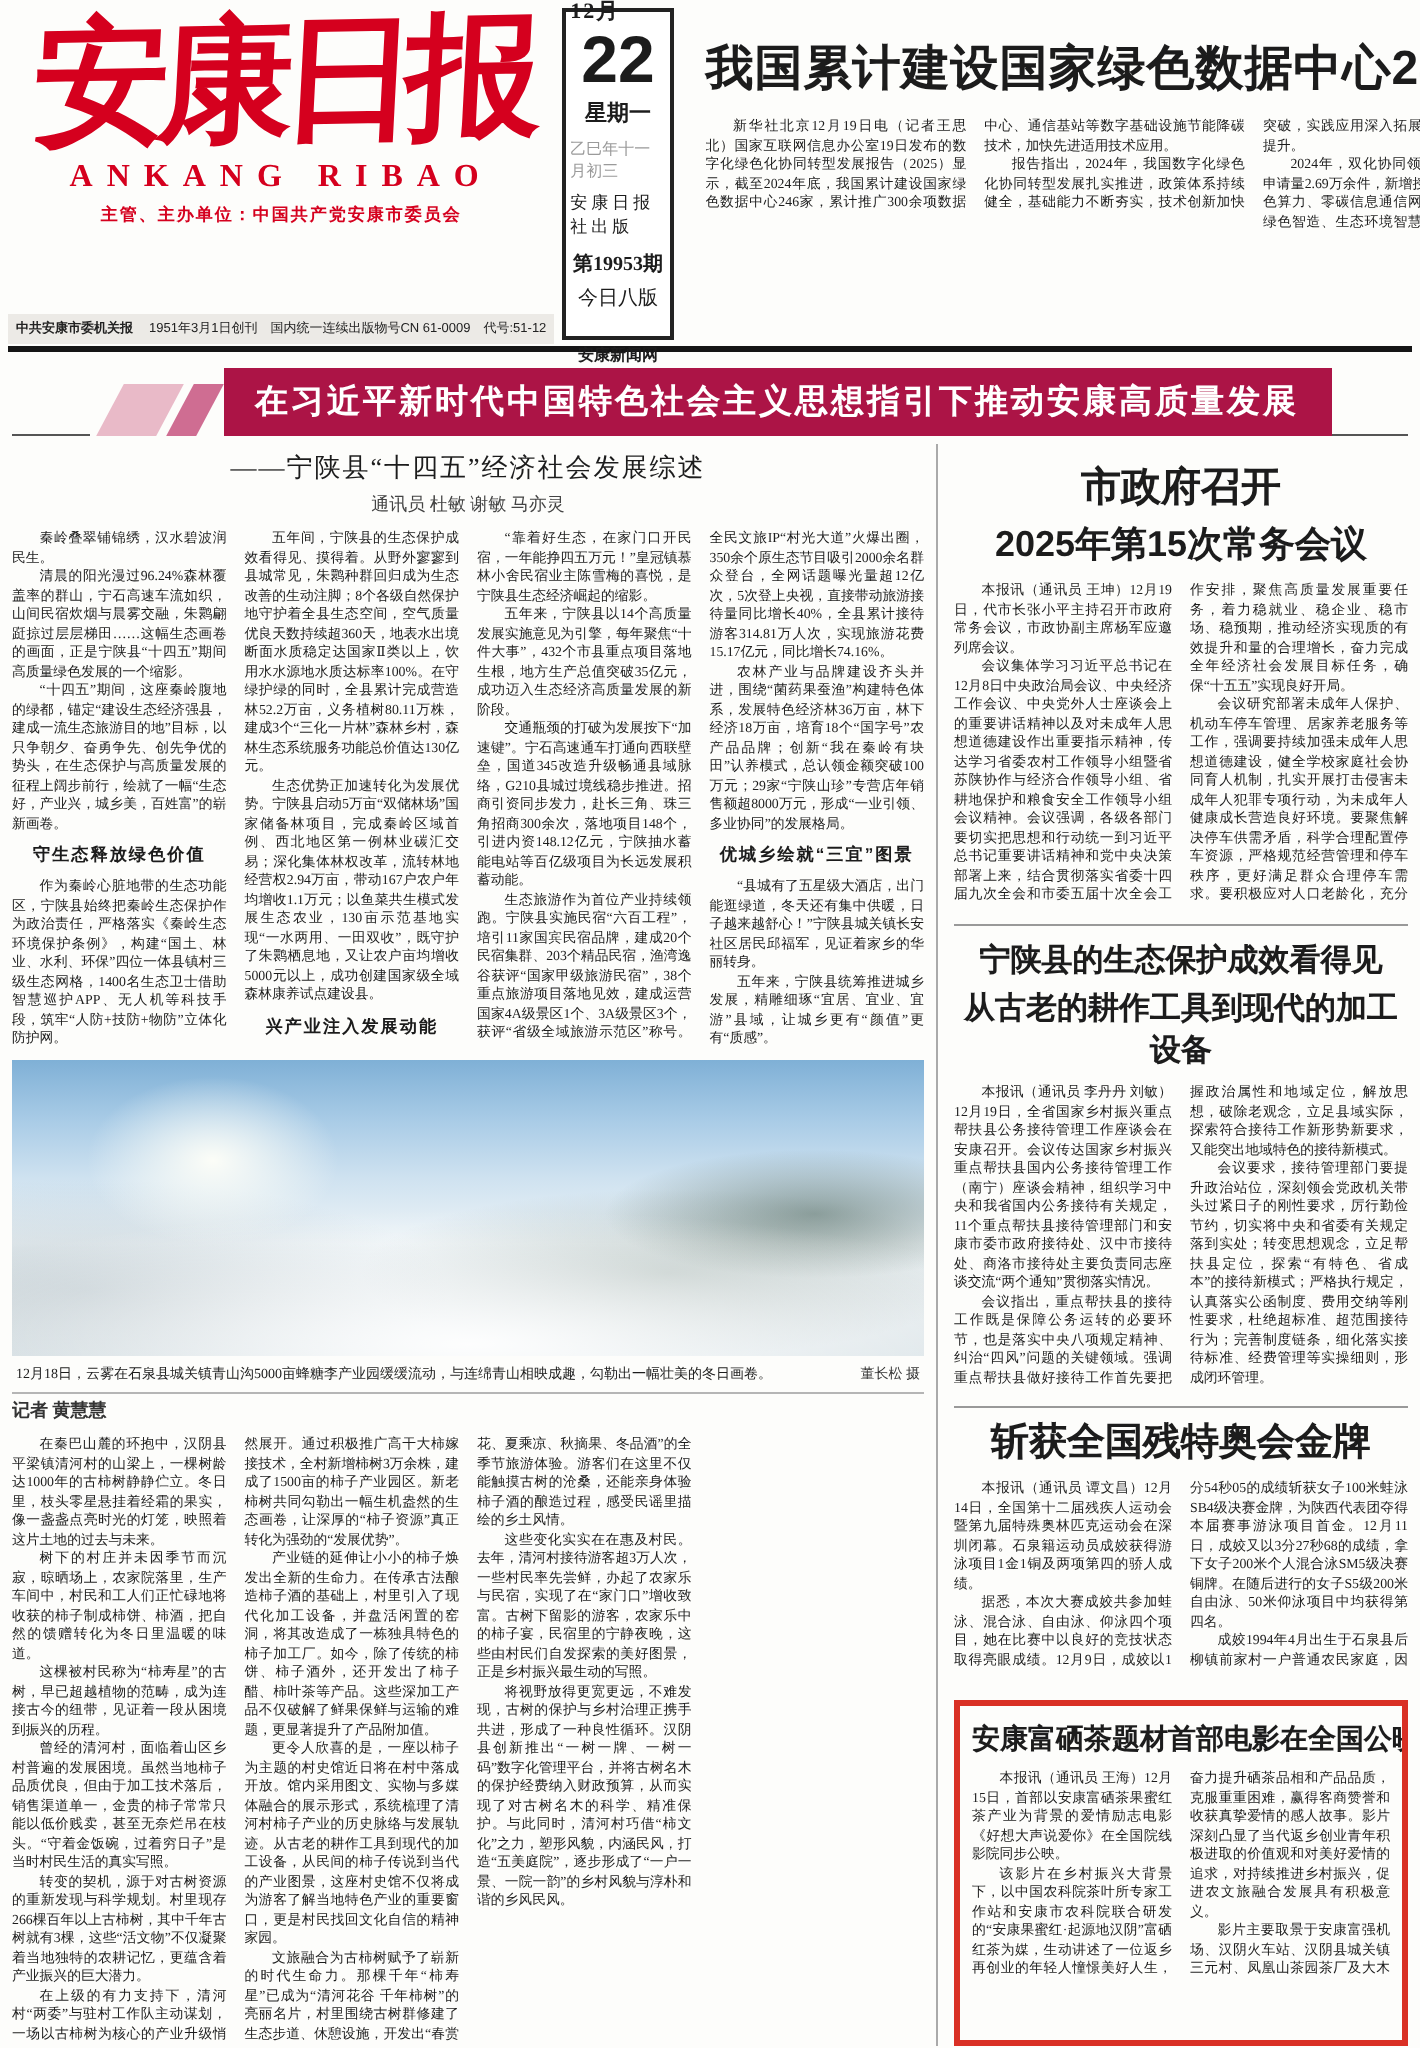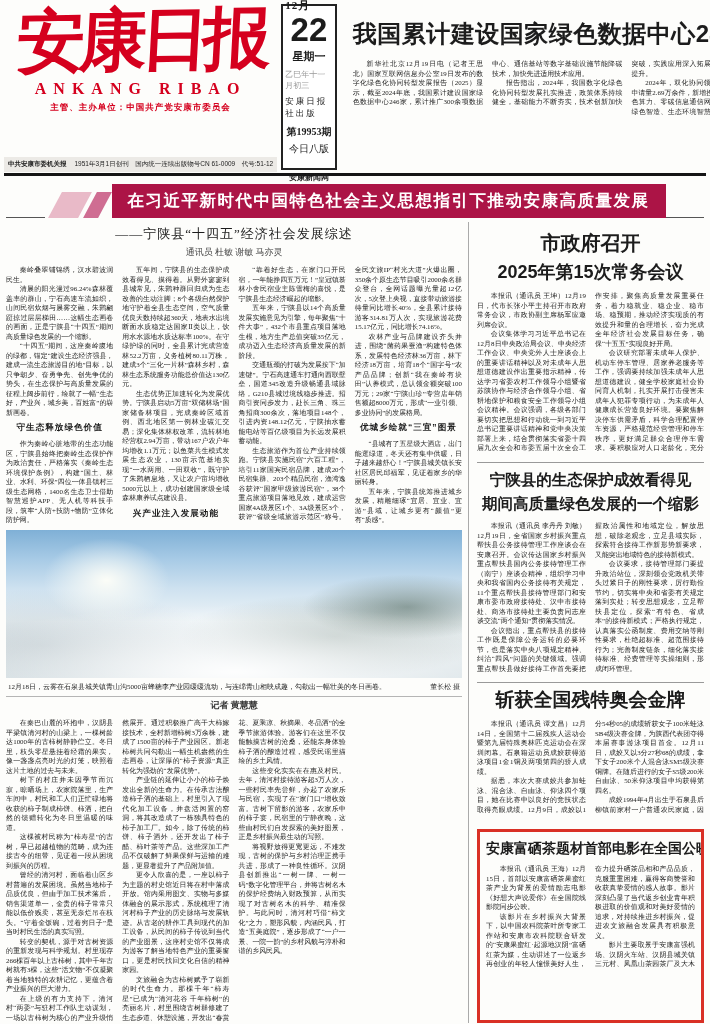--- a/index.html
+++ b/index.html
@@ -87,21 +87,21 @@
       radial-gradient(220px 60px at 72% 72%, rgba(96,118,106,.35), rgba(96,118,106,0) 70%),
       radial-gradient(260px 80px at 8% 78%, rgba(120,140,150,.3), rgba(120,140,150,0) 70%),
       linear-gradient(180deg,#7fb0d6 0%,#a8cbe6 20%,#cfe2f0 40%,#eef4f7 62%,#e2e9ec 82%,#d8e2e6 100%);
   }
   .caption-row{display:flex;gap:12px;font-size:7px;padding:4px 2px;border-bottom:1px solid #b5b5b5;}
   .caption-row .cap{flex:1;}
   .caption-row .credit{white-space:nowrap;color:#333;}
   
   .persimmon{margin-top:2px;flex:1;display:flex;flex-direction:column;overflow:hidden;}
   .persimmon h2{font-size:25px;text-align:center;letter-spacing:8px;margin:9px 0 3px 0;}
-  .persimmon .byline{font-size:9px;text-align:center;color:#333;margin-bottom:6px;font-weight:bold;}
+  .persimmon .byline{font-size:9px;color:#333;margin-bottom:6px;font-weight:bold;}
   .persimmon .cols-4{flex:1;}
   
   .art h3{font-family:"Liberation Sans",sans-serif;text-align:center;margin:0;}
   .gov h3 .l1{display:block;font-size:20px;margin:8px 0 3px 0;}
   .gov h3 .l2{display:block;font-size:18px;margin-bottom:7px;}
   .gov .cols-2{height:166px;}
   .divider{border-top:1px solid #999;margin:5px 0 4px 0;}
   .reception h3 .l1{display:block;font-size:15.5px;margin:3px 0 3px 0;}
   .reception h3 .l2{display:block;font-size:15.5px;margin-bottom:6px;}
   .reception .cols-2{height:156px;}
@@ -218,21 +218,21 @@
           <p class="para">会议集体学习习近平总书记在12月8日中央政治局会议、中央经济工作会议、中央党外人士座谈会上的重要讲话精神以及对未成年人思想道德建设作出重要指示精神，传达学习省委农村工作领导小组暨省苏陕协作与经济合作领导小组、省耕地保护和粮食安全工作领导小组会议精神。会议强调，各级各部门要切实把思想和行动统一到习近平总书记重要讲话精神和党中央决策部署上来，结合贯彻落实省委十四届九次全会和市委五届十次全会工作安排，聚焦高质量发展重要任务，着力稳就业、稳企业、稳市场、稳预期，推动经济实现质的有效提升和量的合理增长，奋力完成全年经济社会发展目标任务，确保“十五五”实现良好开局。</p>
           <p class="para">会议研究部署未成年人保护、机动车停车管理、居家养老服务等工作，强调要持续加强未成年人思想道德建设，健全学校家庭社会协同育人机制，扎实开展打击侵害未成年人犯罪专项行动，为未成年人健康成长营造良好环境。要聚焦解决停车供需矛盾，科学合理配置停车资源，严格规范经营管理和停车秩序，更好满足群众合理停车需求。要积极应对人口老龄化，充分激发政府、市场、社会、家庭等多元主体的积极性，不断优化资源配置，配套完善服务供给体系，促进养老服务高质量发展。会议还研究了其他事项。</p>
         </div>
     </div>
 
     <div class="divider"></div>
 
     <div class="art reception">
       <h3>
         <span class="l1">宁陕县的生态保护成效看得见</span>
-        <span class="l2">期间高质量绿色发展的一个缩影</span>
+        <span class="l2">从古老的耕作工具到现代的加工设备</span>
       </h3>
       <div class="cols cols-2">
           <p class="para">本报讯（通讯员 李丹丹 刘敏）12月19日，全省国家乡村振兴重点帮扶县公务接待管理工作座谈会在安康召开。会议传达国家乡村振兴重点帮扶县国内公务接待管理工作（南宁）座谈会精神，组织学习中央和我省国内公务接待有关规定，11个重点帮扶县接待管理部门和安康市委市政府接待处、汉中市接待处、商洛市接待处主要负责同志座谈交流“两个通知”贯彻落实情况。</p>
           <p class="para">会议指出，重点帮扶县的接待工作既是保障公务运转的必要环节，也是落实中央八项规定精神、纠治“四风”问题的关键领域。强调重点帮扶县做好接待工作首先要把握政治属性和地域定位，解放思想，破除老观念，立足县域实际，探索符合接待工作新形势新要求，又能突出地域特色的接待新模式。</p>
           <p class="para">会议要求，接待管理部门要提升政治站位，深刻领会党政机关带头过紧日子的刚性要求，厉行勤俭节约，切实将中央和省委有关规定落到实处；转变思想观念，立足帮扶县定位，探索“有特色、省成本”的接待新模式；严格执行规定，认真落实公函制度、费用交纳等刚性要求，杜绝超标准、超范围接待行为；完善制度链条，细化落实接待标准、经费管理等实操细则，形成闭环管理。</p>
         </div>
     </div>
 
     <div class="divider"></div>
 

